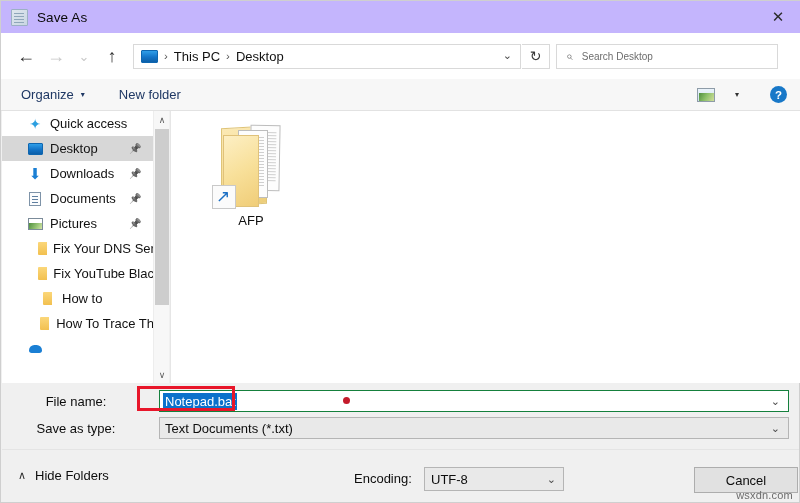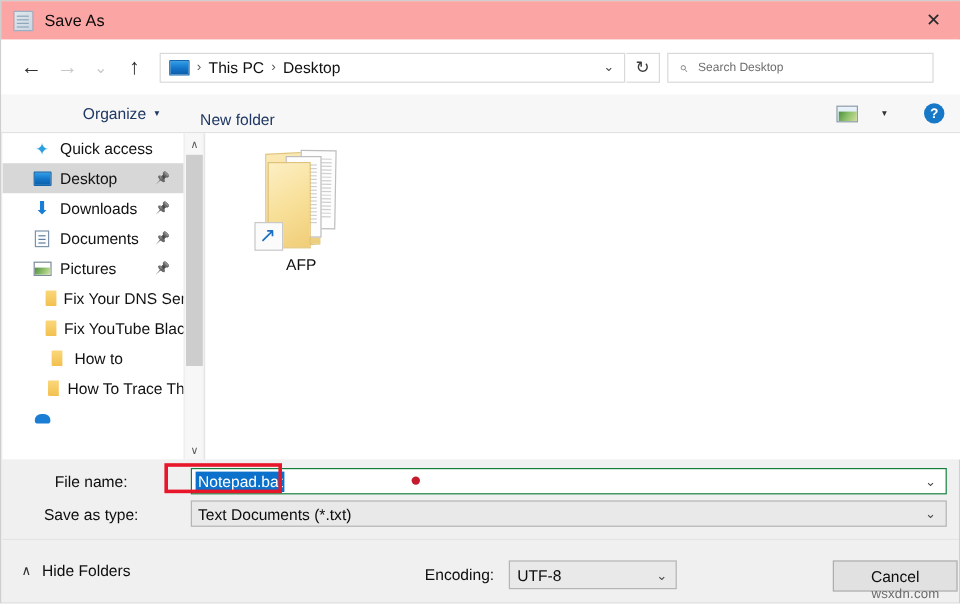--- a/index.html
+++ b/index.html
@@ -12,21 +12,21 @@
   #dialog {
     position: relative;
     width: 800px; height: 503px;
     background: #f0f0f0;
     border: 1px solid #cfcfcf;
   }
 
   
   #titlebar {
     position: absolute; left: 0; top: 0; width: 800px; height: 32px;
-    background: #fca5a5;
+    background: #c4b5fd;
     display: flex; align-items: center;
   }
   #title-icon {
     width: 17px; height: 17px; margin-left: 10px; position: relative;
     background: linear-gradient(135deg, #dfe7ee 0%, #c9d6e2 100%);
     border: 1px solid #9bb0c4; border-radius: 1px;
   }
   #title-icon::after {
     content: ""; position: absolute; left: 2px; top: 3px; right: 3px; height: 1px;
     background: #8fa6ba;
@@ -80,29 +80,29 @@
     border: 1px solid #d9d9d9; background: #fff;
     display: flex; align-items: center;
   }
   #search-icon { margin-left: 9px; font-size: 12px; color: #6f6f6f; transform: scaleX(-1); }
   #search-placeholder { margin-left: 9px; font-size: 10px; color: #6d6d6d; }
 
   
   #cmdbar {
     position: absolute; left: 0; top: 78px; width: 800px; height: 32px;
     background: #f7f7f7; border-bottom: 1px solid #e2e2e2;
-    display: flex; align-items: center; padding-left: 48px;
+    display: flex; align-items: center;
   }
   .cmd-item {
     font-size: 13px; color: #1f3864; cursor: default;
     display: flex; align-items: center; height: 24px; padding: 0 6px;
   }
   #cmd-organize { margin-left: 14px; }
   #organize-caret { margin-left: 7px; font-size: 8px; color: #1f3864; }
-  #cmd-newfolder { margin-left: 22px; align-items: flex-end; }
+  #cmd-newfolder { margin-left: 22px; }
   #view-icon {
     position: absolute; right: 86px; width: 18px; height: 14px;
     background: linear-gradient(180deg,#eaf3fa 0%, #cfe2f0 100%);
     border: 1px solid #8e9ca8; overflow: hidden;
   }
   #view-icon::after {
     content: ""; position: absolute; left: 1px; bottom: 0; width: 16px; height: 8px;
     background: linear-gradient(120deg,#4f8f3f 0%, #8cc06a 45%, #d8e2a0 100%);
   }
   #view-caret { position: absolute; right: 62px; font-size: 8px; color: #333; }
@@ -286,21 +286,21 @@
   #encoding-chevron { position: absolute; right: 7px; font-size: 11px; color: #4a4a4a; }
   .footer-btn {
     position: absolute; top: 17px; width: 104px; height: 26px;
     background: #e1e1e1; border: 1px solid #adadad;
     display: flex; align-items: center; justify-content: center;
     font-size: 13px; color: #0d0d0d; cursor: default;
   }
   #save-btn { left: 578px; border: 2px solid #0c72c3; background: #e1e1e1; }
   #cancel-btn { left: 692px; }
   #watermark {
-    position: absolute; right: 16px; bottom: 1px;
+    position: absolute; right: 6px; bottom: 1px;
     font-size: 11px; color: #6b6b6b; letter-spacing: .2px;
   }
 </style>
 </head>
 <body>
 
 <div id="dialog">
 
   <div id="titlebar">
     <div id="title-icon"></div>

